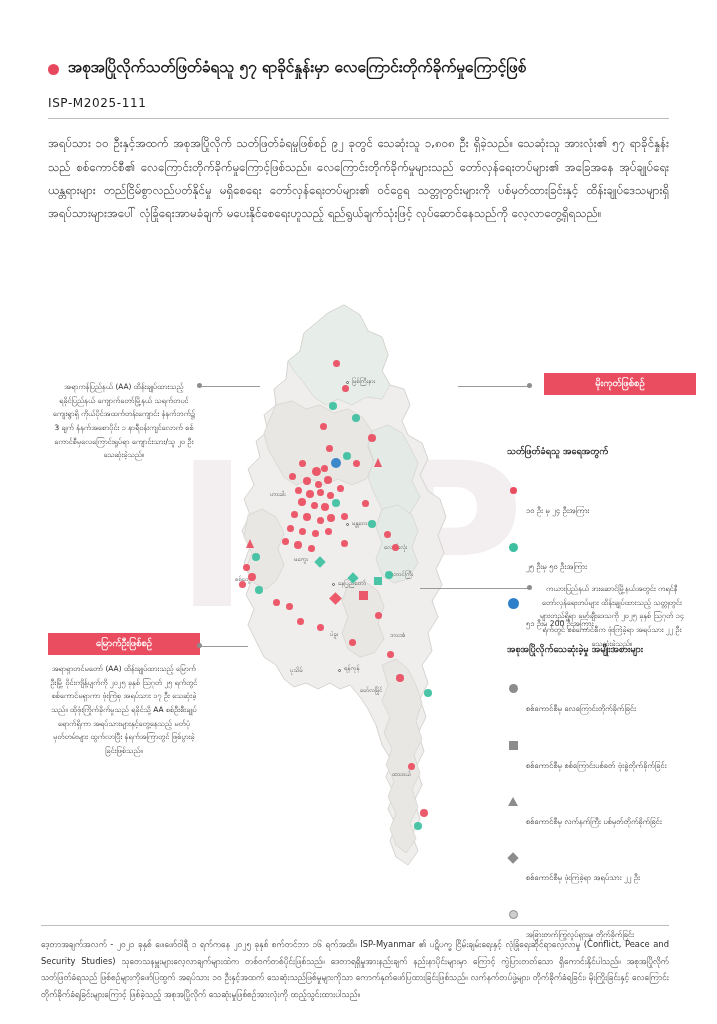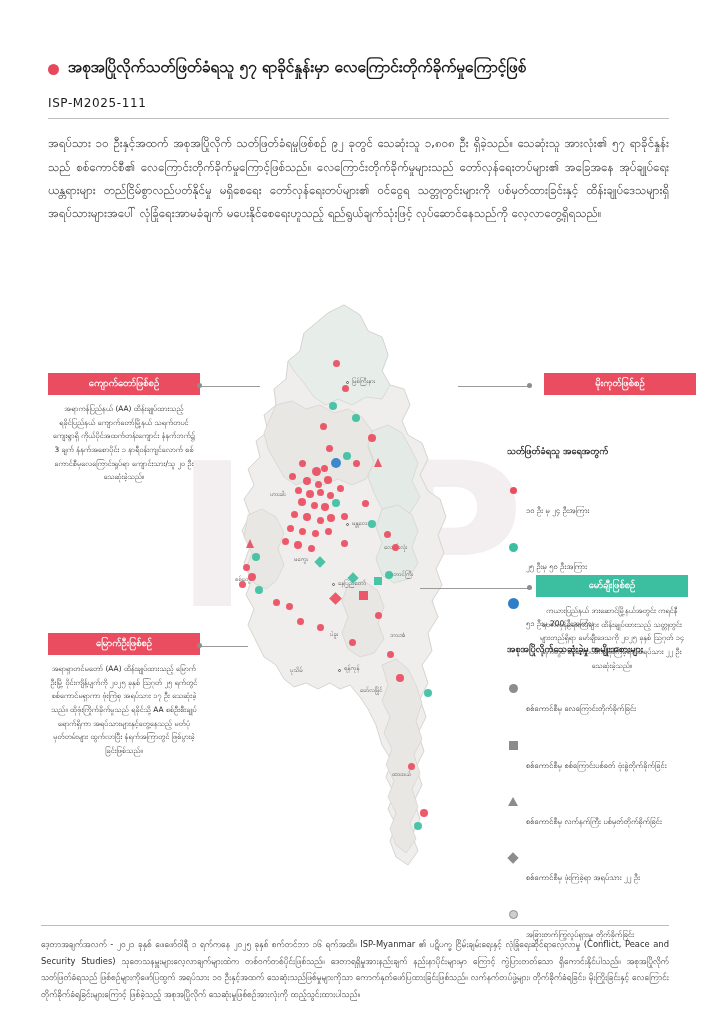--- a/index.html
+++ b/index.html
@@ -322,41 +322,39 @@
           <div class="pt circle" style="width: 7px; height: 7px; background: rgb(234, 76, 96); left: 154.5px; top: 365.5px; position: absolute; opacity: 0.92;"></div>
           <div class="pt circle" style="width: 8px; height: 8px; background: rgb(234, 76, 96); left: 164px; top: 389px; position: absolute; opacity: 0.92;"></div>
           <div class="pt circle" style="width: 8px; height: 8px; background: rgb(60, 191, 160); left: 192px; top: 404px; position: absolute; opacity: 0.92;"></div>
           <div class="pt circle" style="width: 7px; height: 7px; background: rgb(234, 76, 96); left: 175.5px; top: 477.5px; position: absolute; opacity: 0.92;"></div>
           <div class="pt circle" style="width: 8px; height: 8px; background: rgb(234, 76, 96); left: 188px; top: 524px; position: absolute; opacity: 0.92;"></div>
           <div class="pt circle" style="width: 8px; height: 8px; background: rgb(60, 191, 160); left: 182px; top: 537px; position: absolute; opacity: 0.92;"></div>
         </div>
     </div>
 
     <div class="callout" style="left:48px; top:88px;">
-      <div class="cap cap-red">ကျောက်တော်ဖြစ်စဉ်</div>
       <div class="body">အရာကန်ပြည်နယ် (AA) ထိန်းချုပ်ထားသည့် ရခိုင်ပြည်နယ် ကျောက်တော်မြို့နယ် သရက်တပင် ကျေးရွာရှိ ကိုယ်ပိုင်အထက်တန်းကျောင်း နံနက်ဘက်၌ 3 ချက် နံနက်အစောပိုင်း ၁ နာရီဝန်းကျင်လောက် စစ်ကောင်စီမှလေကြောင်းရှုပ်ရာ ကျောင်းသား/သူ ၂၀ ဦး သေဆုံးခဲ့သည်။</div>
     </div>
     <div class="leader" style="left:202px; top:101px; width:58px;"></div>
     <div class="leader-dot" style="left:197px; top:98px;"></div>
 
     <div class="callout" style="left:544px; top:88px;">
       <div class="cap cap-red">မိုးကုတ်ဖြစ်စဉ်</div>
     </div>
     <div class="leader" style="left:458px; top:101px; width:72px;"></div>
     <div class="leader-dot" style="left:527px; top:98px;"></div>
 
     <div class="callout" style="left:48px; top:348px;">
       <div class="cap cap-red">မြောက်ဦးဖြစ်စဉ်</div>
       <div class="body">အရာရှာတင်မတော် (AA) ထိန်းချုပ်ထားသည့် မြောက်ဦးမြို့ ဝိုင်းကျိန့်ပျက်ကို ၂၀၂၅ ခုနှစ် ဩဂုတ် ၂၅ ရက်တွင် စစ်ကောင်မရှာကာ ဖုံးကြဲစု အရပ်သား ၁၇ ဦး သေဆုံးခဲ့သည်။ ထိုဖုံးကြိုက်ခိုက်မှုသည် ရခိုင်သို့ AA စစ်ဦးစီးချုပ် ရောက်ရှိကာ အရပ်သားများနှင့်တွေ့နေသည့် မတ်ပုံမှတ်တမ်းများ ထွက်လာပြီး နံရက်အကြာတွင် ဖြစ်ပွားခဲ့ခြင်းဖြစ်သည်။</div>
     </div>
     <div class="leader" style="left:202px; top:361px; width:46px;"></div>
     <div class="leader-dot" style="left:197px; top:358px;"></div>
 
     <div class="callout" style="left:536px; top:290px;">
-      <div class="cap cap-green">မော်ချီးဖြစ်စဉ်</div>
       <div class="body">ကယားပြည်နယ် ဒားဆောင်မြို့နယ်အတွင်း ကရင်နီတော်လှန်ရေးတပ်များ ထိန်းချုပ်ထားသည့် သတ္တုတွင်းများတည်ရှိရာ မော်ချီးဒေသကို ၂၀၂၅ ခုနှစ် ဩဂုတ် ၁၄ ရက်တွင် စစ်ကောင်စီက ဖုံးကြဲခဲ့ရာ အရပ်သား ၂၂ ဦး သေဆုံးခဲ့သည်။</div>
     </div>
     <div class="leader" style="left:420px; top:303px; width:110px;"></div>
     <div class="leader-dot" style="left:527px; top:300px;"></div>
   </div>
 
   <div class="legend">
     <h4>သတ်ဖြတ်ခံရသူ အရေအတွက်</h4>
     <div class="legend-row">
       <span class="sw">

